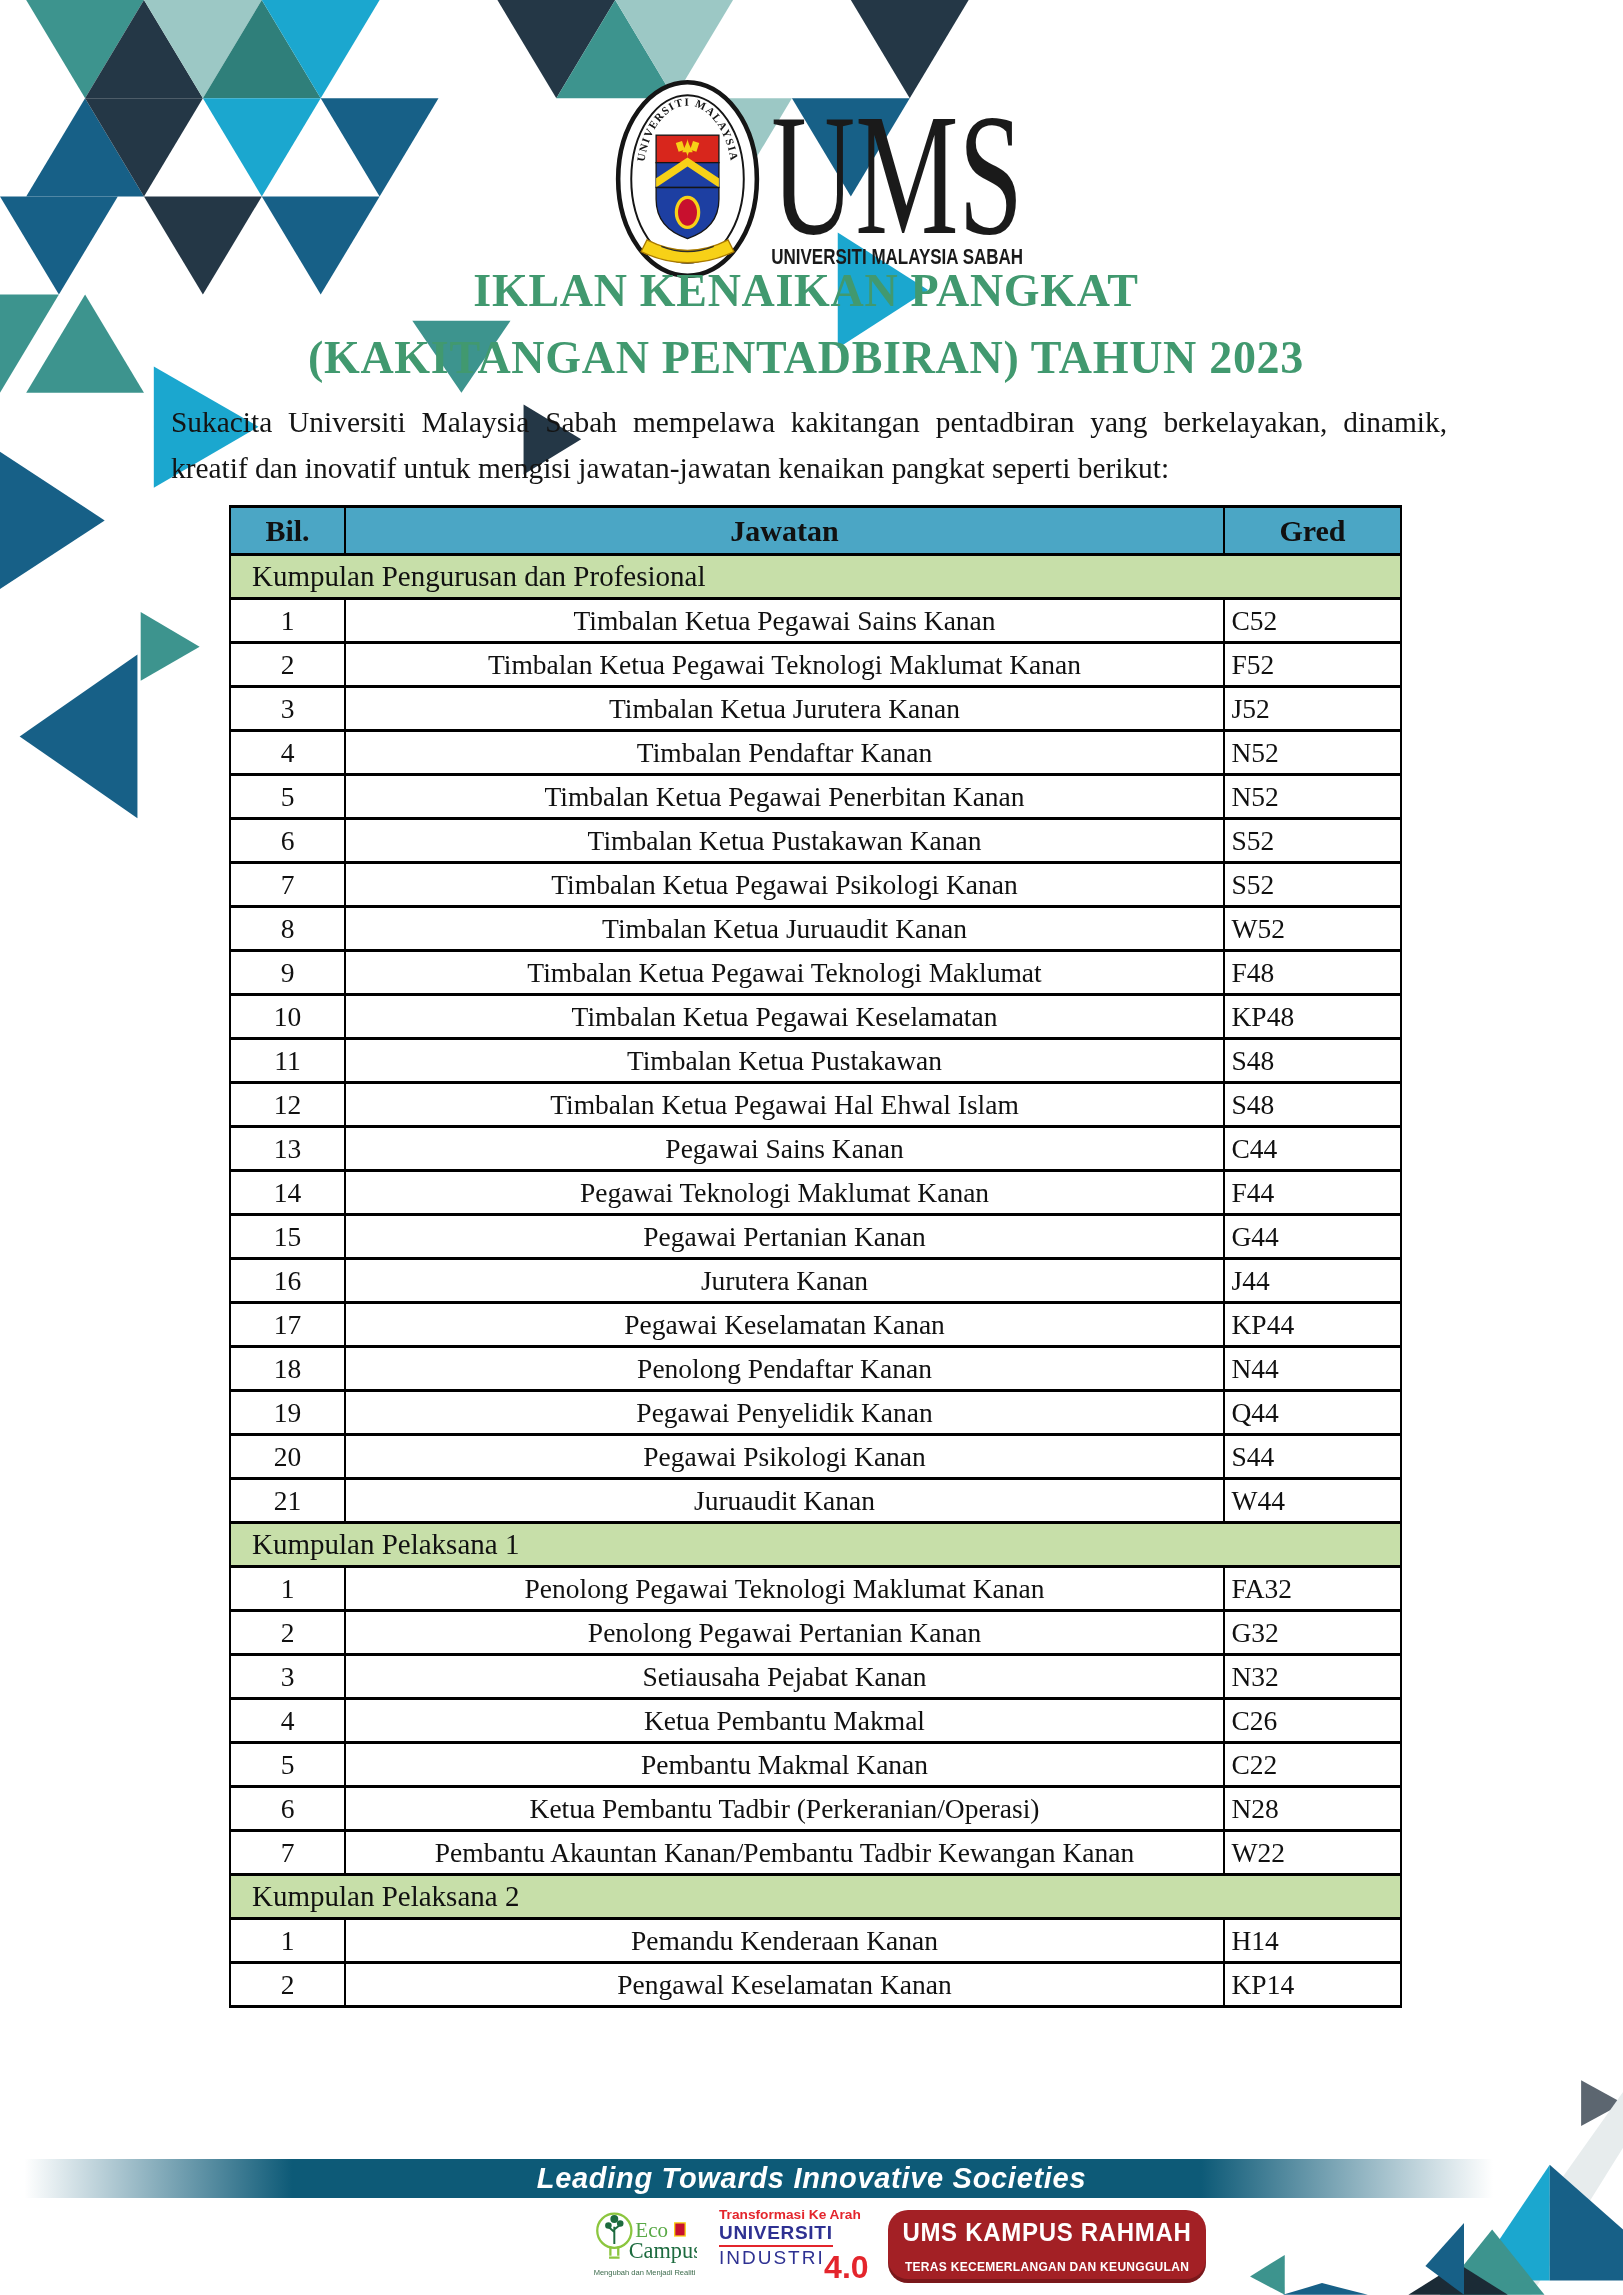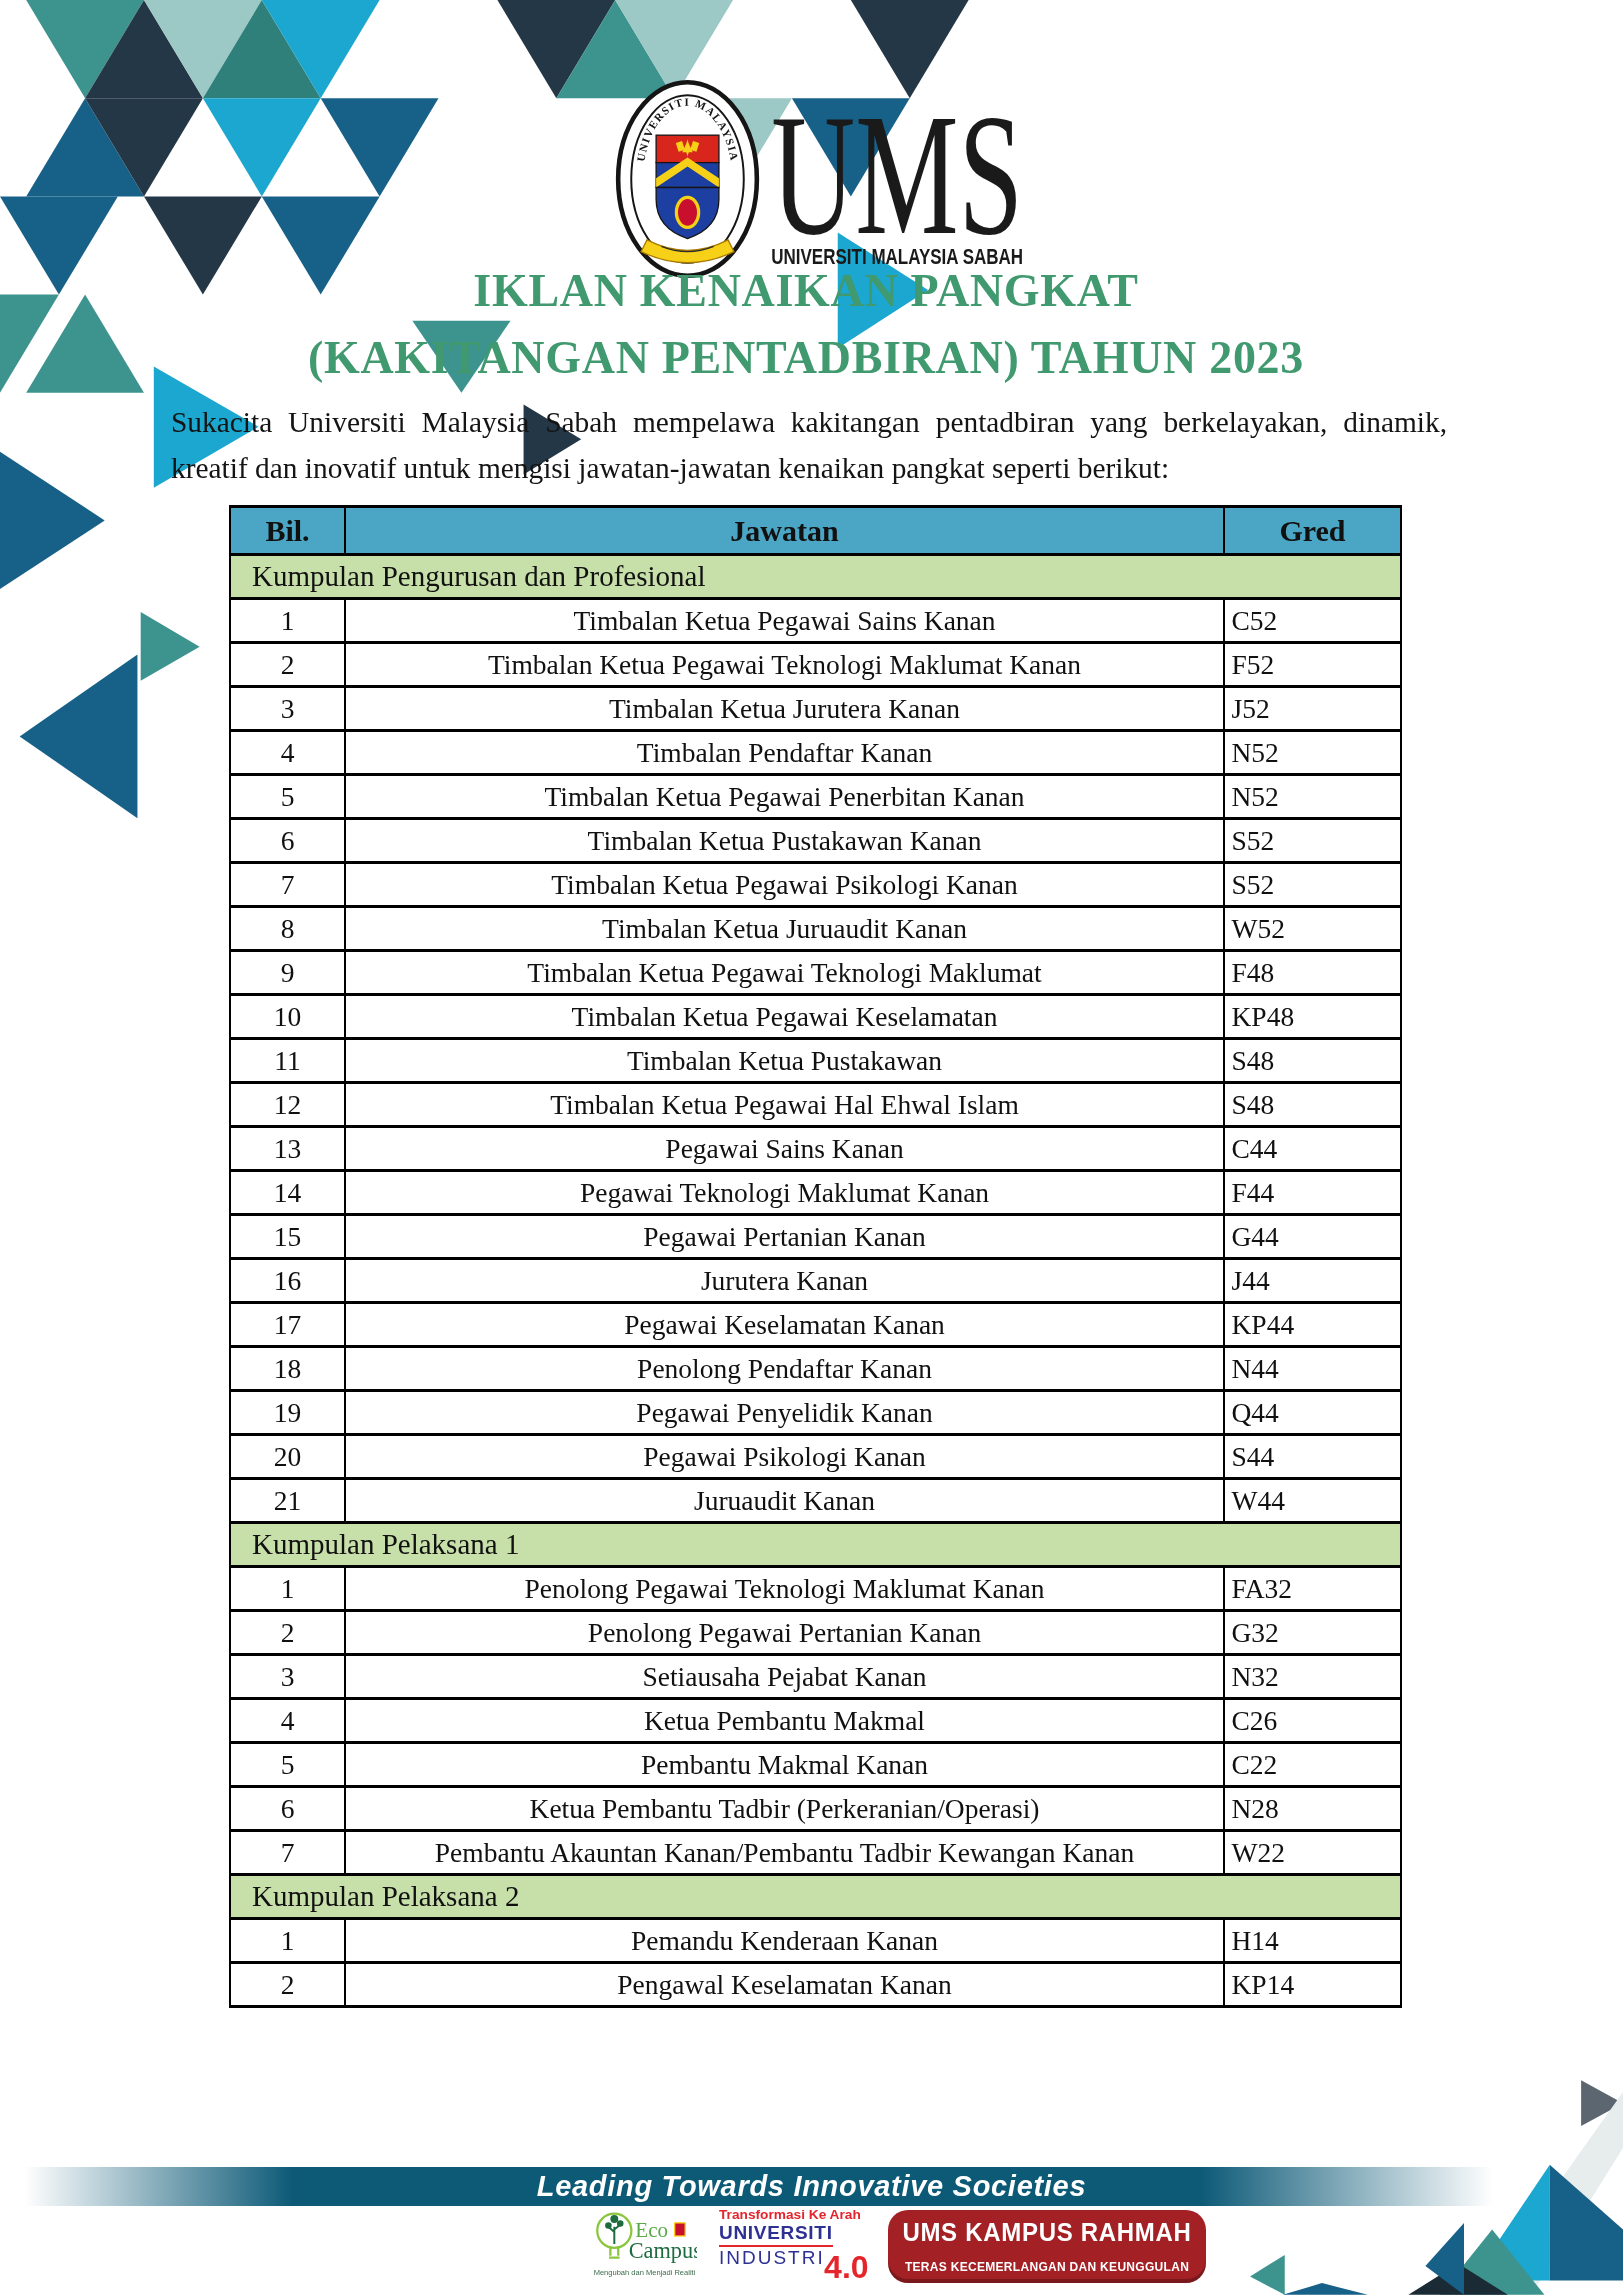--- a/index.html
+++ b/index.html
@@ -61,21 +61,21 @@
   }
 
   
   #footer-bar{
     position:absolute;left:0;top:2159px;width:1623px;height:39px;
     background:linear-gradient(90deg,
       rgba(13,90,119,0) 1.5%,
       #0D5A77 18%,
       #0D5A77 74%,
       rgba(13,90,119,0) 92%);
-    display:flex;align-items:center;justify-content:center;margin-top:8px;
+    display:flex;align-items:center;justify-content:center;
   }
   #footer-slogan{
     font-family:"Liberation Sans", sans-serif;
     font-style:italic;font-weight:bold;
     font-size:29px;color:#ffffff;letter-spacing:0.7px;
   }
   #footer-logos{
     position:absolute;left:592px;top:2207px;width:537px;height:79px;
     display:flex;align-items:center;gap:22px;
   }

